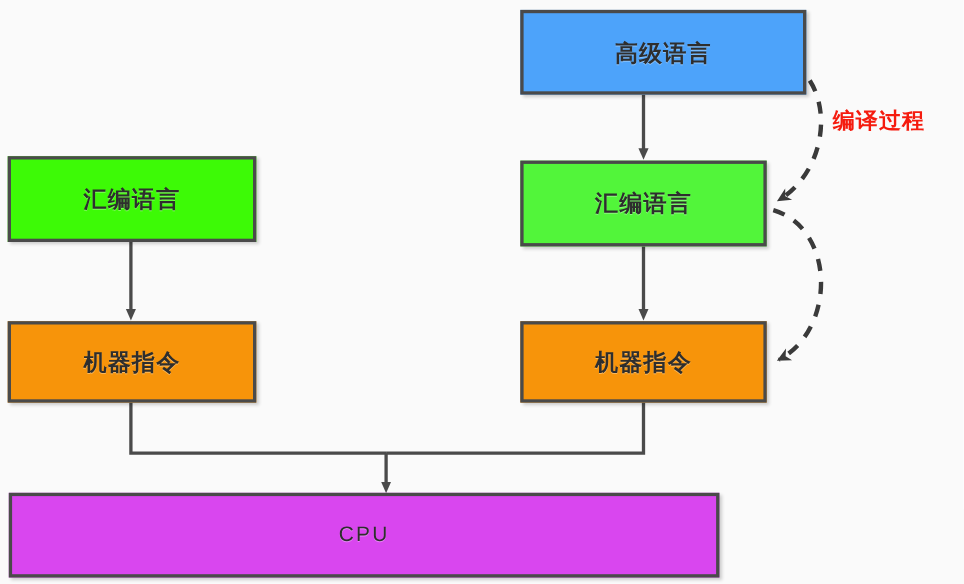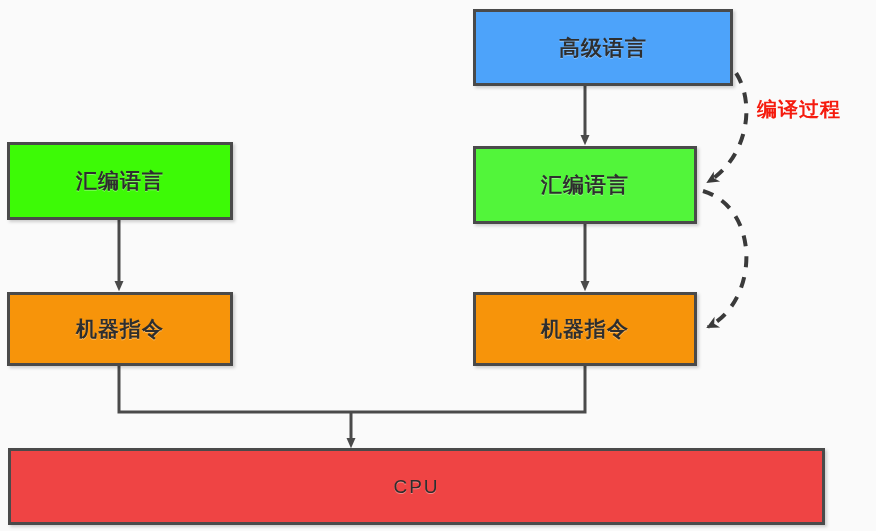--- a/index.html
+++ b/index.html
@@ -109,20 +109,20 @@
   </div>
 
   <div class="node" style="left:473px; top:146px; width:224px; height:78px; background:#52f53a;">
     <span class="node-label">汇编语言</span>
   </div>
 
   <div class="node" style="left:473px; top:292px; width:224px; height:74px; background:#f7940a;">
     <span class="node-label">机器指令</span>
   </div>
 
-  <div class="node cpu" style="left:8px; top:448px; width:817px; height:77px; background:#ef4444;">
+  <div class="node cpu" style="left:8px; top:448px; width:646px; height:77px; background:#d946ef;">
     <span class="node-label">CPU</span>
   </div>
 
   <div class="annot" style="left:757px; top:96px;">编译过程</div>
 
 
 </div>
 
 </body></html>

